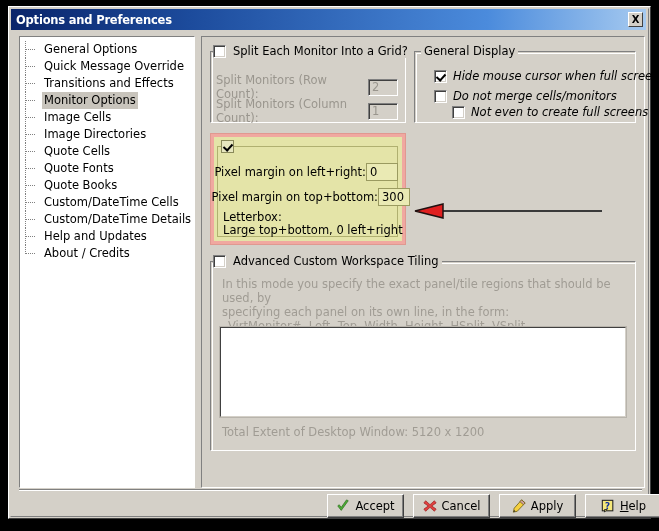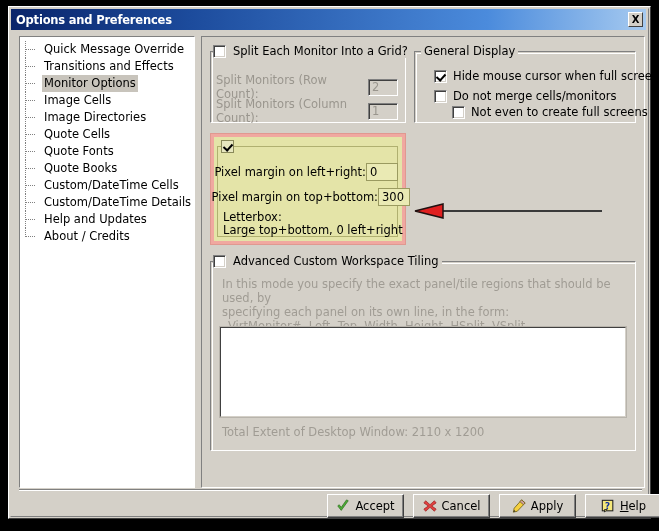--- a/index.html
+++ b/index.html
@@ -238,20 +238,21 @@
     position: absolute;
     left: 3px;
     top: 0px;
     z-index: 4;
   }
   .cb-row {
     display: flex;
     align-items: center;
     gap: 6px;
     white-space: nowrap;
+    font-style: italic;
   }
   .cb-row .lbl { font-size: 11.5px; }
 
   
   .lbl-dim { color: #9a968e; }
   .inp {
     background: #ffffff;
     border-top: 1px solid #808080;
     border-left: 1px solid #808080;
     border-right: 1px solid #ffffff;
@@ -446,20 +447,21 @@
 <div class="window">
   <div class="window-inner"></div>
 
   <div class="titlebar">
     <span class="titlebar-text">Options and Preferences</span>
     <div class="titlebar-close">X</div>
   </div>
 
   <div class="tree-panel">
     <ul class="tree-list" id="tree-list">
+        <li class="tree-item"><span class="dots"></span><span class="tree-label">General Options</span></li>
         <li class="tree-item"><span class="dots"></span><span class="tree-label">Quick Message Override</span></li>
         <li class="tree-item"><span class="dots"></span><span class="tree-label">Transitions and Effects</span></li>
         <li class="tree-item selected"><span class="dots"></span><span class="tree-label">Monitor Options</span></li>
         <li class="tree-item"><span class="dots"></span><span class="tree-label">Image Cells</span></li>
         <li class="tree-item"><span class="dots"></span><span class="tree-label">Image Directories</span></li>
         <li class="tree-item"><span class="dots"></span><span class="tree-label">Quote Cells</span></li>
         <li class="tree-item"><span class="dots"></span><span class="tree-label">Quote Fonts</span></li>
         <li class="tree-item"><span class="dots"></span><span class="tree-label">Quote Books</span></li>
         <li class="tree-item"><span class="dots"></span><span class="tree-label">Custom/DateTime Cells</span></li>
         <li class="tree-item"><span class="dots"></span><span class="tree-label">Custom/DateTime Details</span></li>
@@ -536,21 +538,21 @@
       <div class="help-text">
         <span style="display:block;">In this mode you specify the exact panel/tile regions that should be used, by</span>
         <span style="display:block;">specifying each panel on its own line, in the form:</span>
         <span class="indent">VirtMonitor#, Left, Top, Width, Height, HSplit, VSplit [,OPTIONALFLAGS]</span>
       </div>
 
       <div class="bigbox">
         <textarea style="width: 100%; height: 100%; border: 0px; outline: none; resize: none; background: rgb(255, 255, 255); font-family: &quot;DejaVu Sans Mono&quot;, monospace; font-size: 11px; padding: 2px; box-sizing: border-box;"></textarea>
       </div>
 
-      <div class="total-extent">Total Extent of Desktop Window: 2110 x 1200</div>
+      <div class="total-extent">Total Extent of Desktop Window: 5120 x 1200</div>
     </div>
   </div>
 
   <svg class="arrow" viewBox="0 0 190 16">
     <line x1="28" y1="8" x2="189" y2="8" stroke="#3a3a3a" stroke-width="2"></line>
     <polygon points="2,8 30,1 30,15" fill="#e02020" stroke="#201010" stroke-width="1.5"></polygon>
   </svg>
 
   <div class="sep-line"></div>
   <div class="btn-bar" id="btn-bar">

